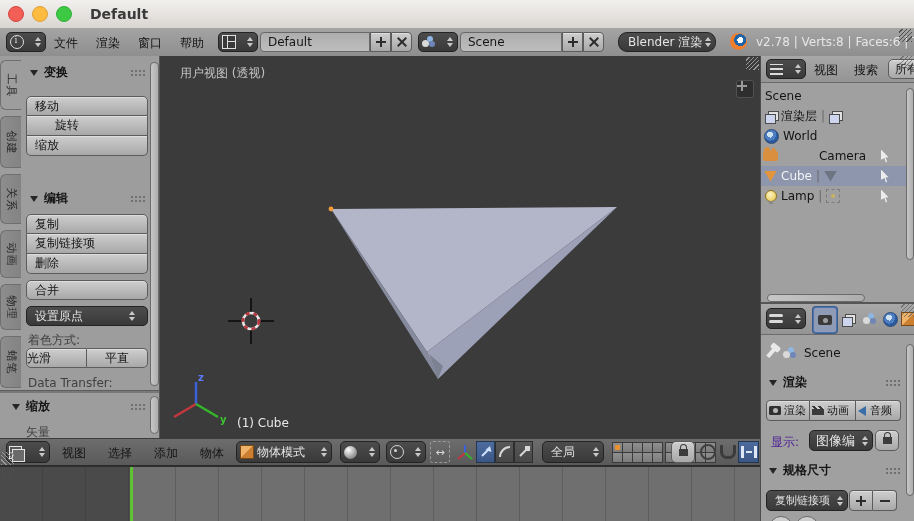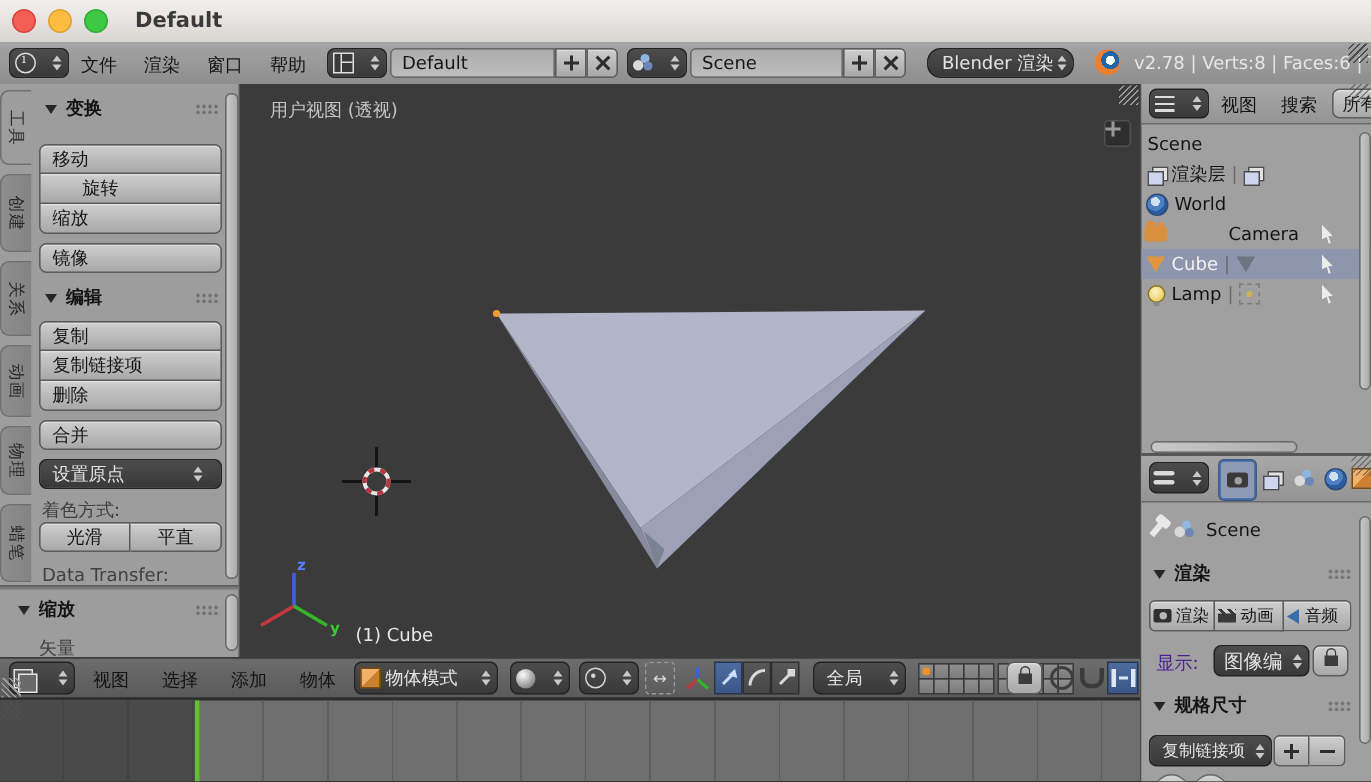--- a/index.html
+++ b/index.html
@@ -259,23 +259,20 @@
     </div>
     <div class="abs btn-light shelf-btn stack-top" style="top:40px;">
         <span>移动</span>
       </div>
     <div class="abs btn-light shelf-btn stack-mid" style="top:60px;padding-left:28px;">
         <span>旋转</span>
       </div>
     <div class="abs btn-light shelf-btn stack-bot" style="top:80px;">
         <span>缩放</span>
       </div>
-    <div class="abs btn-light shelf-btn" style="top:106px;">
-        <span>镜像</span>
-      </div>
 
     <div class="abs panel-hdr" style="left:30px;top:134px;width:116px;">
       <span class="tri-down"></span>
       <span>编辑</span>
       <span class="grip"></span>
     </div>
     <div class="abs btn-light shelf-btn stack-top" style="top:158px;">
         <span>复制</span>
       </div>
     <div class="abs btn-light shelf-btn stack-mid" style="top:178px;">
@@ -289,21 +286,21 @@
       </div>
     <div class="abs btn-dark shelf-btn" style="top:250px;">
       <span>设置原点</span>
       <span class="updn">
           <i class="u"></i>
           <i class="d"></i>
         </span>
     </div>
 
     <span class="abs shelf-label" style="left:28px;top:276px;">着色方式:</span>
-    <div class="abs btn-light" style="left:26px;top:292px;width:61px;height:20px;border-radius:5px 0 0 5px;justify-content:center;">
+    <div class="abs btn-light" style="left:26px;top:292px;width:61px;height:20px;border-radius:5px 0 0 5px;justify-content:flex-start;">
         <span>光滑</span>
       </div>
     <div class="abs btn-light" style="left:87px;top:292px;width:61px;height:20px;border-radius:0 5px 5px 0;border-left:none;justify-content:center;">
         <span>平直</span>
       </div>
     <span class="abs shelf-label" style="left:28px;top:320px;">Data Transfer:</span>
 
     <div class="abs" style="left:0;top:334px;width:159px;height:2px;background:#787878;border-top:1px solid #5d5d5d;"></div>
     <div class="abs panel-hdr" style="left:12px;top:342px;width:134px;">
       <span class="tri-down"></span>

